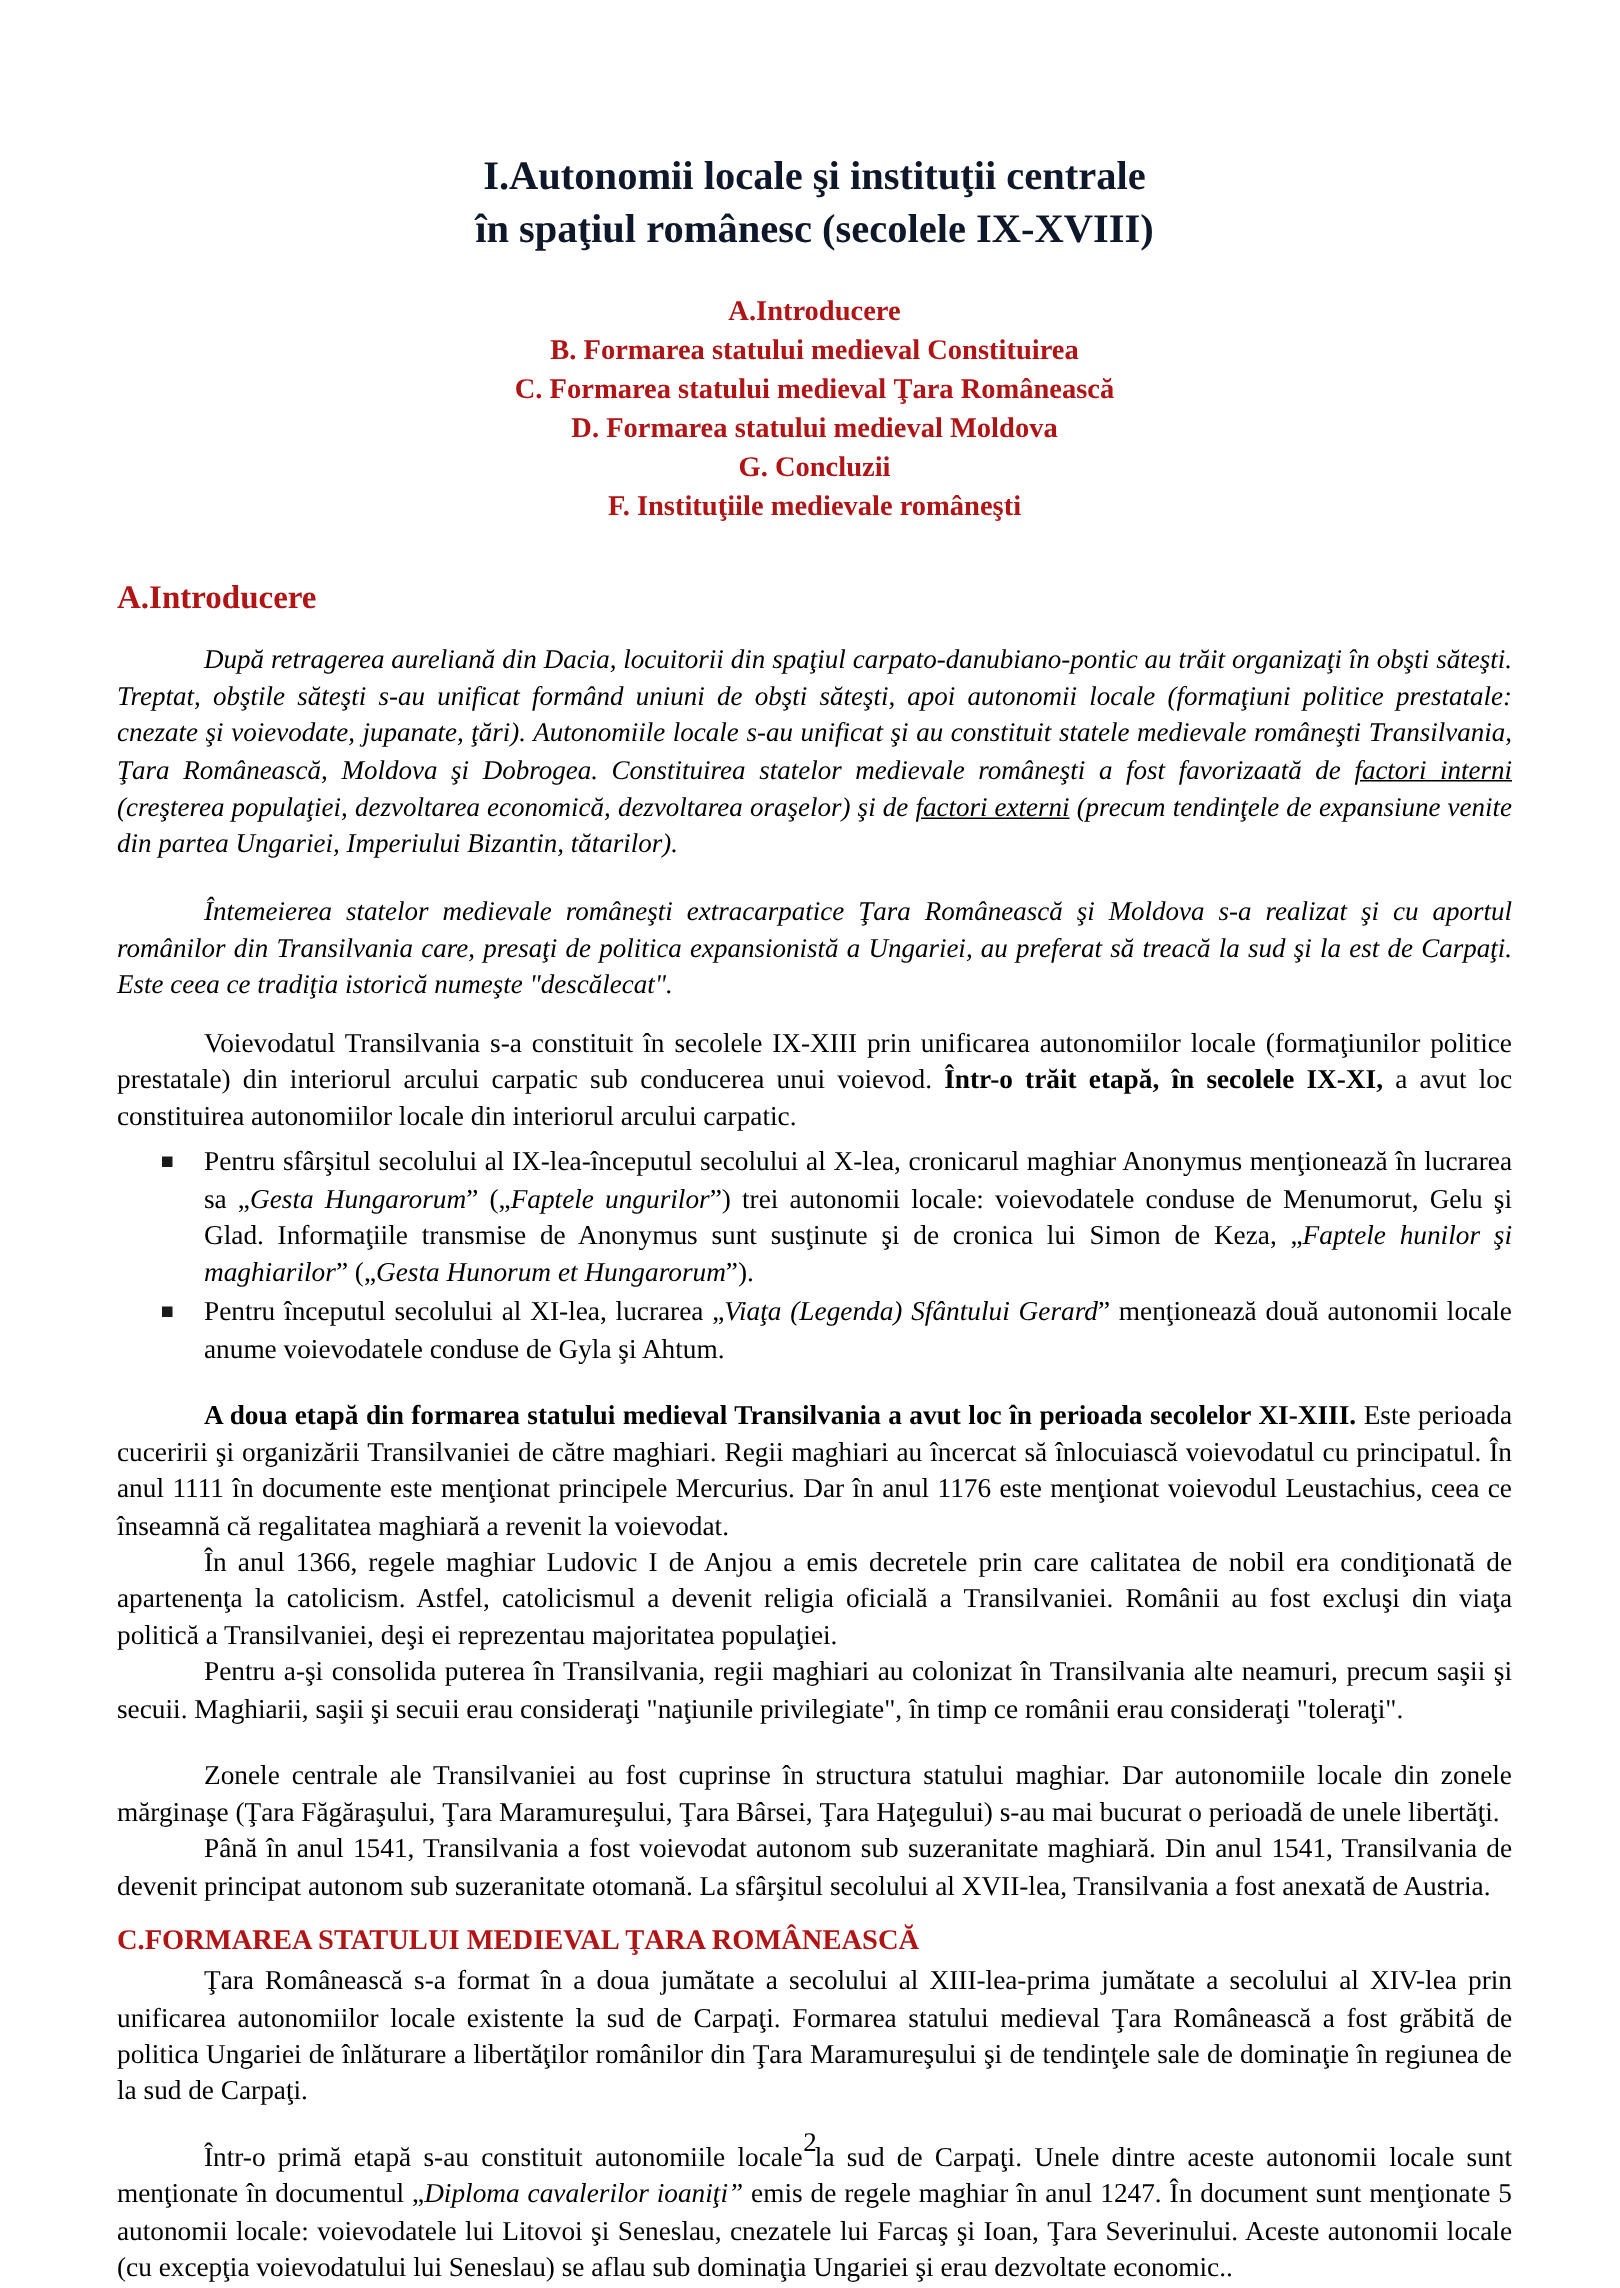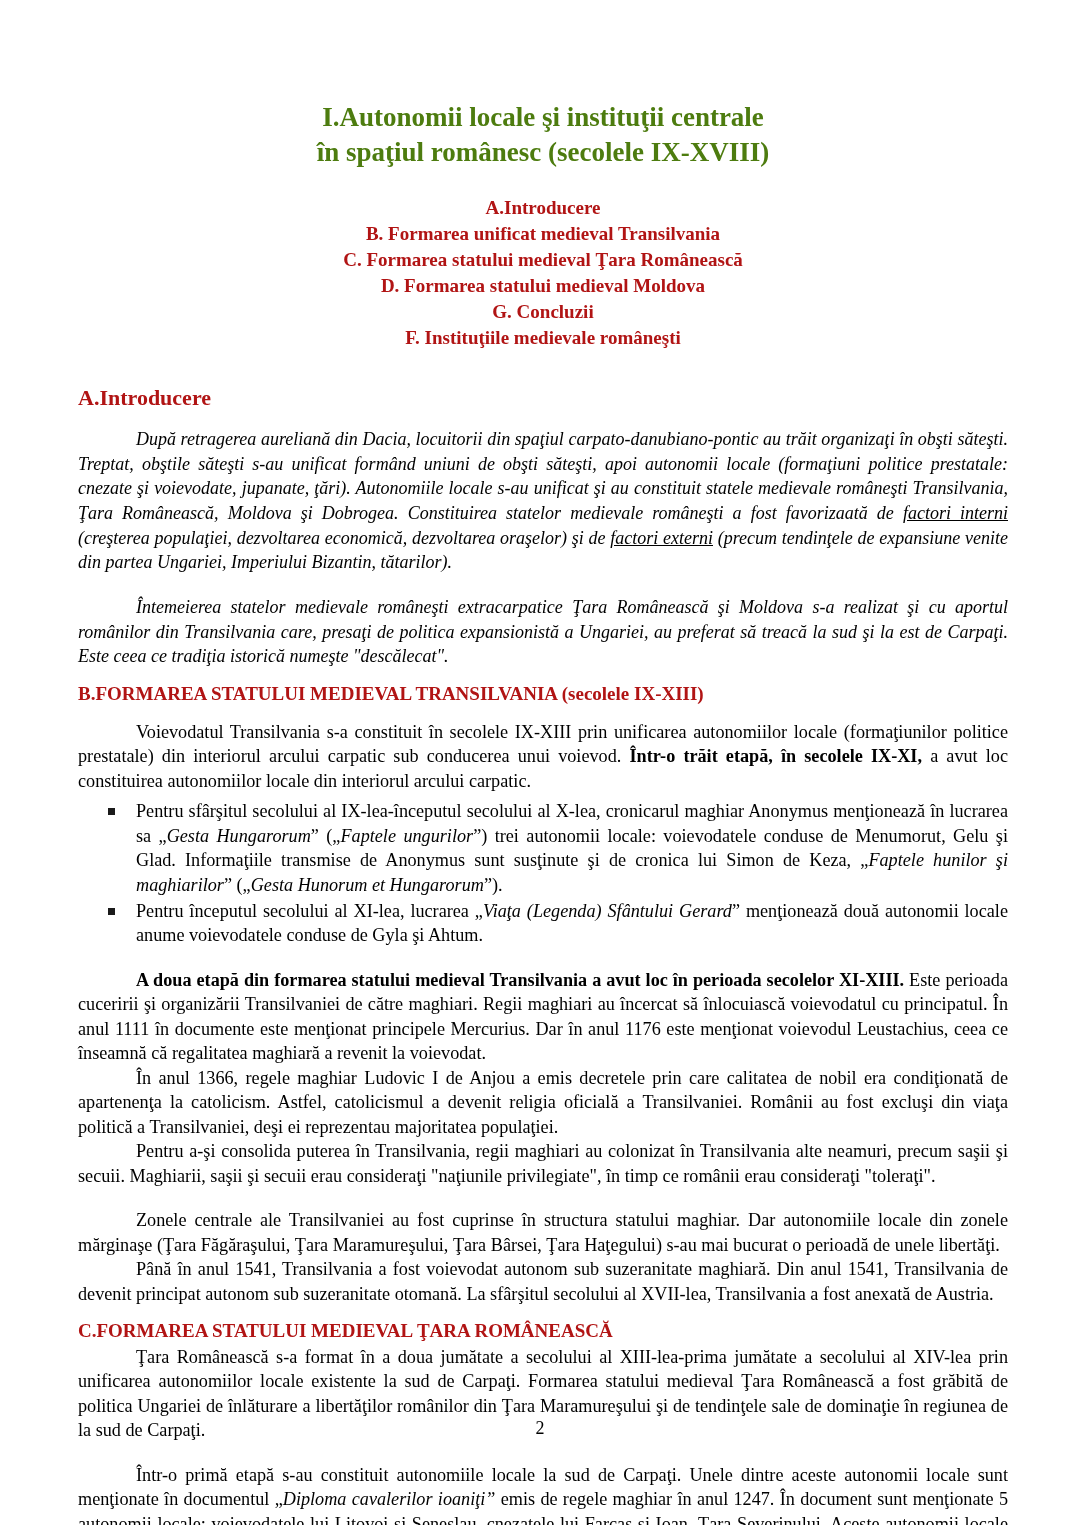--- a/index.html
+++ b/index.html
@@ -18,21 +18,21 @@
     position: relative;
     width: 1080px;
     height: 1525px;
     box-sizing: border-box;
     padding: 100px 72px 0 78px;
   }
 
   
   .doc-title {
     text-align: center;
-    color: #4d7c0f;
+    color: #0f172a;
     font-weight: bold;
     font-size: 27px;
     line-height: 1.28;
     margin: 0 0 26px 0;
   }
   .doc-title .line { display: block; }
 
   .toc {
     text-align: center;
     color: #B11414;
@@ -121,34 +121,33 @@
 
 <div class="page">
 
   <div class="doc-title">
     <span class="line">I.Autonomii locale şi instituţii centrale</span>
     <span class="line">în spaţiul românesc (secolele IX-XVIII)</span>
   </div>
 
   <div class="toc">
     <span class="toc-item">A.Introducere</span>
-    <span class="toc-item">B. Formarea unificat medieval Transilvania</span>
+    <span class="toc-item">B. Formarea statului medieval Constituirea</span>
     <span class="toc-item">C. Formarea statului medieval Ţara Românească</span>
     <span class="toc-item">D. Formarea statului medieval Moldova</span>
     <span class="toc-item">G. Concluzii</span>
     <span class="toc-item">F. Instituţiile medievale româneşti</span>
   </div>
 
   <h2 class="section-heading intro">A.Introducere</h2>
 
   <p class="para italic"><span>După retragerea aureliană din Dacia, locuitorii din spaţiul carpato-danubiano-pontic au trăit organizaţi în obşti săteşti. Treptat, obştile săteşti s-au unificat formând uniuni de obşti săteşti,  apoi autonomii locale (formaţiuni politice prestatale: cnezate şi voievodate, jupanate, ţări). Autonomiile locale s-au unificat   şi au constituit statele medievale româneşti Transilvania, Ţara Românească, Moldova şi Dobrogea. Constituirea statelor medievale româneşti a fost favorizaată de </span><span class="u">factori interni</span><span> (creşterea populaţiei, dezvoltarea economică, dezvoltarea oraşelor) şi de </span><span class="u">factori externi</span><span> (precum tendinţele de expansiune venite din partea Ungariei, Imperiului Bizantin, tătarilor).</span></p>
 
   <p class="para italic gap">Întemeierea statelor medievale româneşti extracarpatice Ţara Românească şi Moldova s-a realizat şi cu aportul românilor din Transilvania care, presaţi de politica expansionistă a Ungariei, au preferat să treacă la sud şi la est de Carpaţi. Este ceea ce tradiţia istorică numeşte "descălecat".</p>
 
-  <h2 class="section-heading caps">B.FORMAREA STATULUI MEDIEVAL TRANSILVANIA (secolele IX-XIII)</h2>
 
   <p class="para gap-sm"><span>Voievodatul Transilvania s-a constituit în secolele IX-XIII prin unificarea autonomiilor locale (formaţiunilor politice prestatale) din interiorul arcului carpatic sub conducerea  unui voievod. </span><span class="b">Într-o trăit etapă, în secolele IX-XI,</span><span>  a avut loc constituirea autonomiilor locale din interiorul arcului carpatic.</span></p>
 
   <ul class="bullets">
     <li><span class="sq"></span><span>Pentru sfârşitul secolului al IX-lea-începutul secolului al X-lea, cronicarul maghiar Anonymus menţionează în lucrarea sa „</span><span class="ib">Gesta Hungarorum</span><span>” („</span><span class="ib">Faptele ungurilor</span><span>”) trei autonomii locale:  voievodatele conduse de Menumorut, Gelu şi Glad. Informaţiile transmise de Anonymus sunt susţinute şi de cronica lui Simon de Keza, „</span><span class="ib">Faptele hunilor şi maghiarilor</span><span>” („</span><span class="ib">Gesta Hunorum et Hungarorum</span><span>”).</span></li>
     <li><span class="sq"></span><span>Pentru începutul secolului al XI-lea, lucrarea „</span><span class="ib">Viaţa (Legenda) Sfântului Gerard</span><span>” menţionează două autonomii locale anume voievodatele conduse de Gyla şi Ahtum.</span></li>
   </ul>
 
   <p class="para gap"><span class="b">A doua etapă din formarea statului medieval Transilvania a avut loc în perioada secolelor XI-XIII.</span><span> Este perioada cuceririi şi organizării Transilvaniei de către maghiari. Regii maghiari au încercat să înlocuiască voievodatul cu principatul. În anul 1111 în documente este menţionat principele Mercurius. Dar în anul 1176 este menţionat voievodul Leustachius, ceea ce înseamnă că regalitatea maghiară a revenit la voievodat.</span></p>
 

